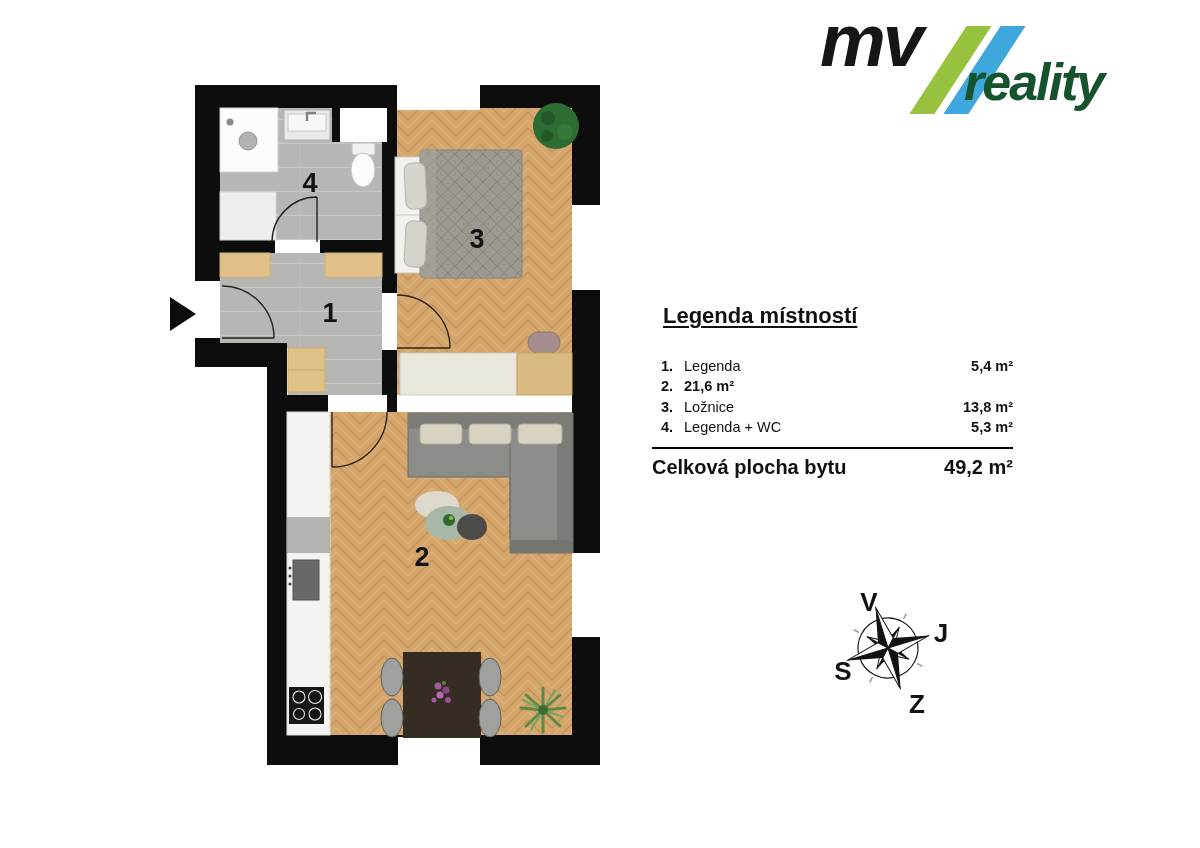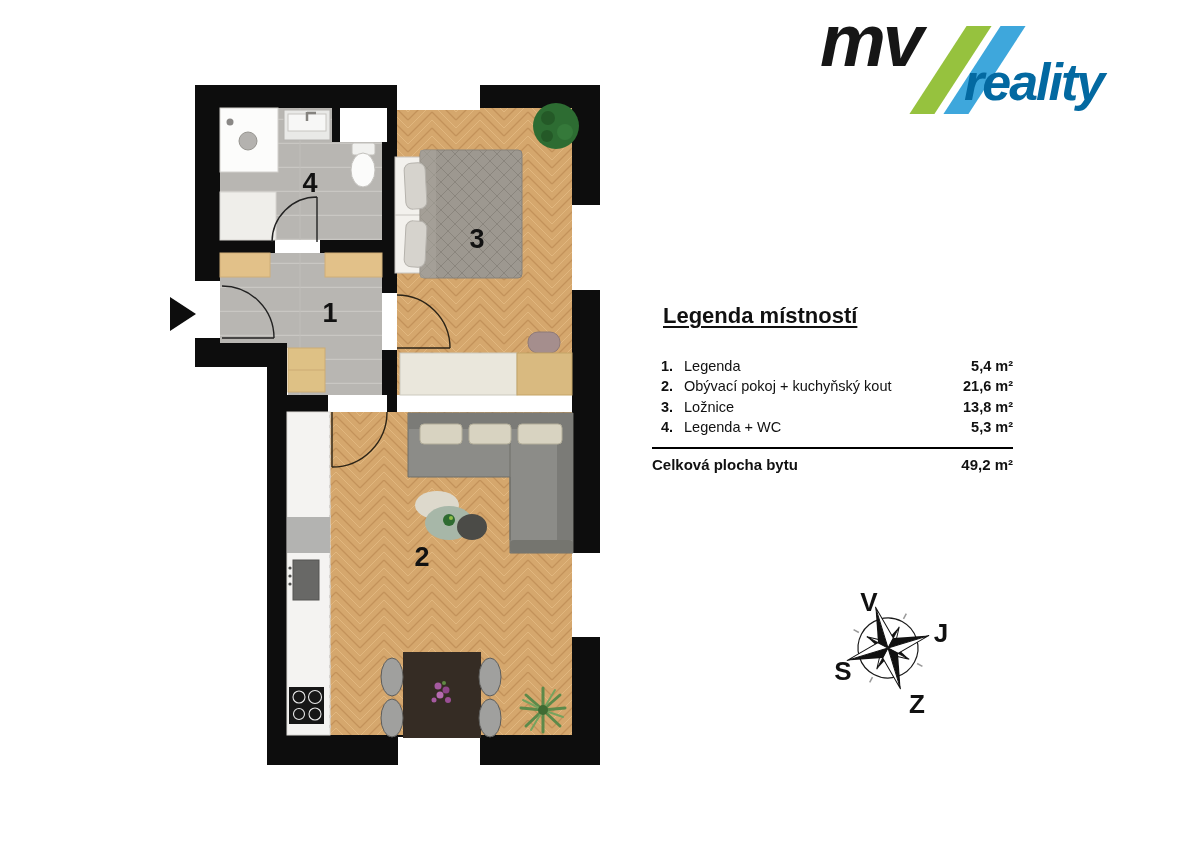--- a/index.html
+++ b/index.html
@@ -6,32 +6,32 @@
   .canvas{position:relative;width:1200px;height:848px;background:#ffffff;overflow:hidden;
           font-family:"Liberation Sans", sans-serif;color:#111;}
   
   .logo{position:absolute;left:812px;top:12px;width:330px;height:110px;}
   .logo .mv{position:absolute;left:8px;top:-14px;font-size:74px;font-weight:700;font-style:italic;
             letter-spacing:-3px;color:#161616;}
   .logo .slash{position:absolute;top:14px;width:25px;height:88px;transform:skewX(-33deg);}
   .logo .slash.green{left:126px;background:#96c23e;}
   .logo .slash.blue{left:160px;background:#3ea7dc;}
   .logo .reality{position:absolute;left:152px;top:40px;font-size:52px;font-weight:700;font-style:italic;
-            letter-spacing:-2px;color:#0369a1;}
+            letter-spacing:-2px;color:#14532d;}
   
   .legend{position:absolute;left:652px;top:303px;width:361px;}
   .legend .title{font-size:22px;font-weight:700;text-decoration:underline;text-underline-offset:3px;
                  margin:0 0 0 11px;}
   .legend .rows{margin-top:27px;}
   .legend .row{display:flex;align-items:baseline;font-size:14.5px;line-height:20.4px;}
   .legend .num{width:23px;margin-left:9px;font-weight:700;}
   .legend .name{flex:1;}
   .legend .area{font-weight:700;white-space:nowrap;}
   .legend .divider{border-top:2px solid #000;margin-top:9px;}
-  .legend .total{display:flex;align-items:baseline;margin-top:7px;font-size:15px;font-weight:700;}
+  .legend .total{display:flex;align-items:baseline;margin-top:7px;font-size:20px;font-weight:700;}
   .legend .total .name{flex:1;}
   
   svg text.roomnum{font-family:"Liberation Sans",sans-serif;font-size:27px;font-weight:700;fill:#121212;}
   svg text.compass-letter{font-family:"Liberation Sans",sans-serif;font-size:26px;font-weight:700;fill:#111;}
 </style>
 </head>
 <body>
 
 <div class="canvas">
 
@@ -45,21 +45,20 @@
   <div class="legend">
     <div class="title">Legenda místností</div>
     <div class="rows">
       <div class="row">
         <span class="num">1.</span>
         <span class="name">Legenda</span>
         <span class="area">5,4 m²</span>
       </div>
       <div class="row">
         <span class="num">2.</span>
-        <span class="name">Obývací pokoj + kuchyňský kout</span>
         <span class="area">21,6 m²</span>
       </div>
       <div class="row">
         <span class="num">3.</span>
         <span class="name">Ložnice</span>
         <span class="area">13,8 m²</span>
       </div>
       <div class="row">
         <span class="num">4.</span>
         <span class="name">Legenda + WC</span>

